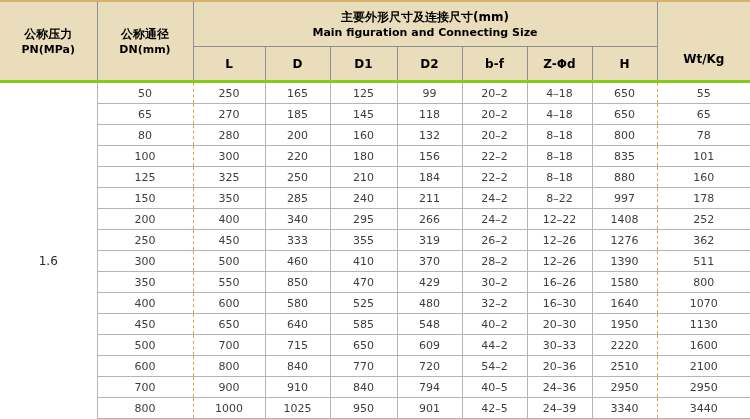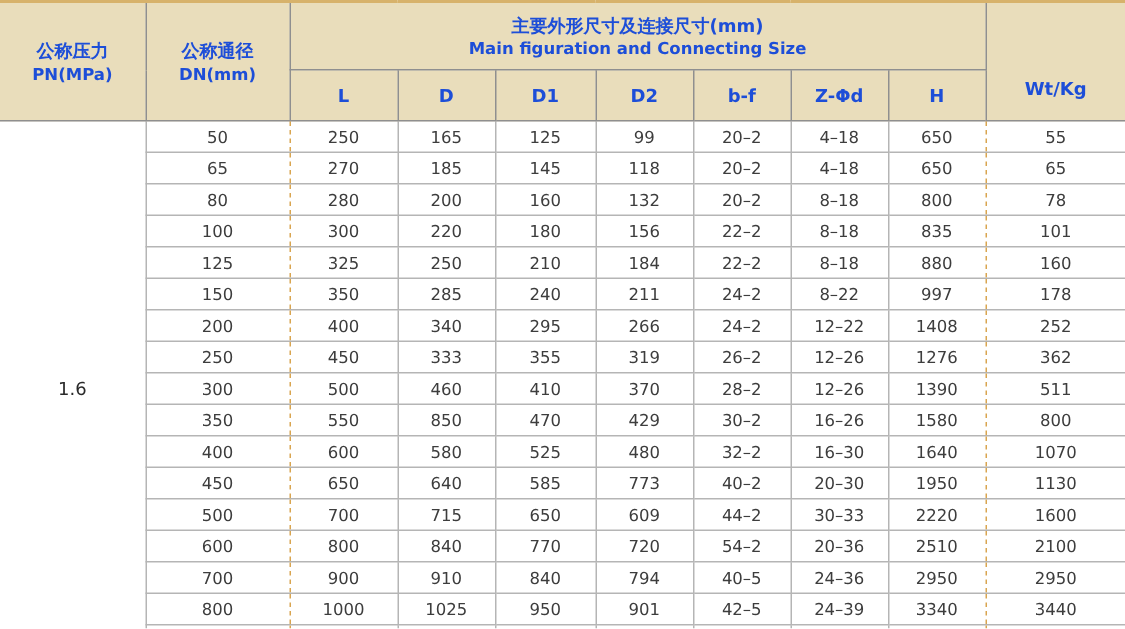--- a/index.html
+++ b/index.html
@@ -2,38 +2,38 @@
 <html><head>
 <meta charset="utf-8">
 <style>
   html,body{margin:0;padding:0;background:#ffffff;}
   body{font-family:"DejaVu Sans","Liberation Sans",sans-serif;}
   .wrap{width:750px;height:419px;overflow:hidden;background:#fff;}
   table{border-collapse:collapse;table-layout:fixed;width:750px;
         border-top:2px solid #d7b26b;border-bottom:2px solid #d2a455;}
   
   thead th{background:#e9ddbb;border:1px solid #8f8f8f;padding:0;
-           font-weight:normal;color:#1d4ed8;vertical-align:middle;}
+           font-weight:normal;color:#000000;vertical-align:middle;}
   thead tr.main-row th{height:44px;}
   thead tr.sub-row th{height:33px;font-weight:bold;font-size:12px;}
   th.edge-left{border-left:none;}
   th.edge-right{border-right:none;}
   th.edge-top{border-top:none;}
   .zh-line{font-size:12px;font-weight:bold;line-height:16px;}
   .en-line{font-size:11px;font-weight:bold;line-height:15px;}
   .wt-line{font-size:12px;font-weight:bold;margin-top:36px;}
   
   tbody td{height:20px;text-align:center;vertical-align:middle;
            font-size:11px;color:#3d3d3d;padding:0;
            border:1px solid #b5b5b5;background:#fff;}
   td.pn-cell{border-left:none;border-top:1px solid #8f8f8f;font-size:12px;color:#2a2a2a;}
   td.wt-cell{border-right:none;}
   td.amber-left{border-left:1px dashed #d9a550;}
   td.amber-right{border-right:1px dashed #d9a550;}
-  tbody tr:first-child td{border-top:1px solid #84cc16;margin-left:18px;}
+  tbody tr:first-child td{border-top:3px solid #84cc16;margin-left:18px;}
 </style>
 </head>
 <body>
 
 <div class="wrap">
   <table>
     <colgroup>
       <col style="width:97px">
         <col style="width:96px">
         <col style="width:72px">
@@ -194,21 +194,21 @@
           <td>32–2</td>
           <td>16–30</td>
           <td class="amber-right">1640</td>
           <td class="amber-left wt-cell">1070</td>
         </tr>
         <tr>
           <td class="amber-right">450</td>
           <td class="amber-left">650</td>
           <td>640</td>
           <td>585</td>
-          <td>773</td>
+          <td>548</td>
           <td>40–2</td>
           <td>20–30</td>
           <td class="amber-right">1950</td>
           <td class="amber-left wt-cell">1130</td>
         </tr>
         <tr>
           <td class="amber-right">500</td>
           <td class="amber-left">700</td>
           <td>715</td>
           <td>650</td>

